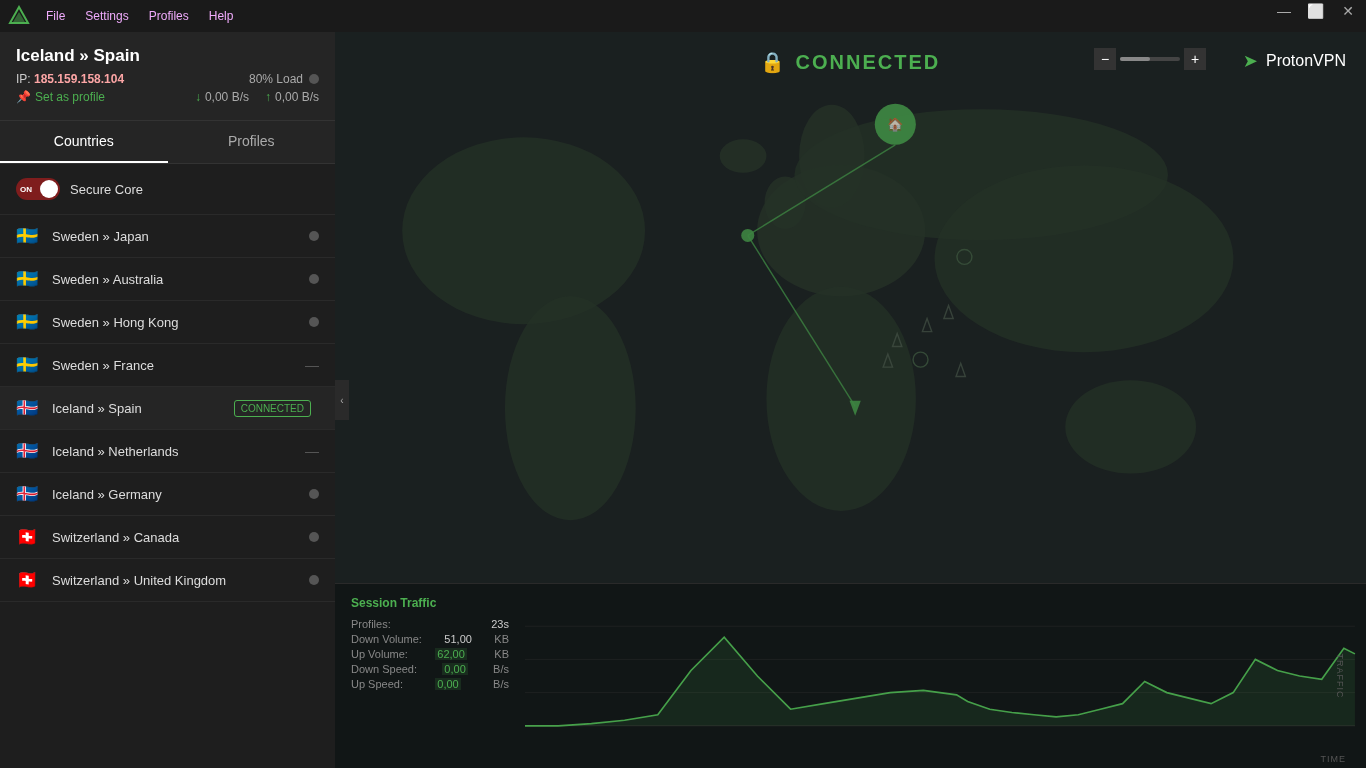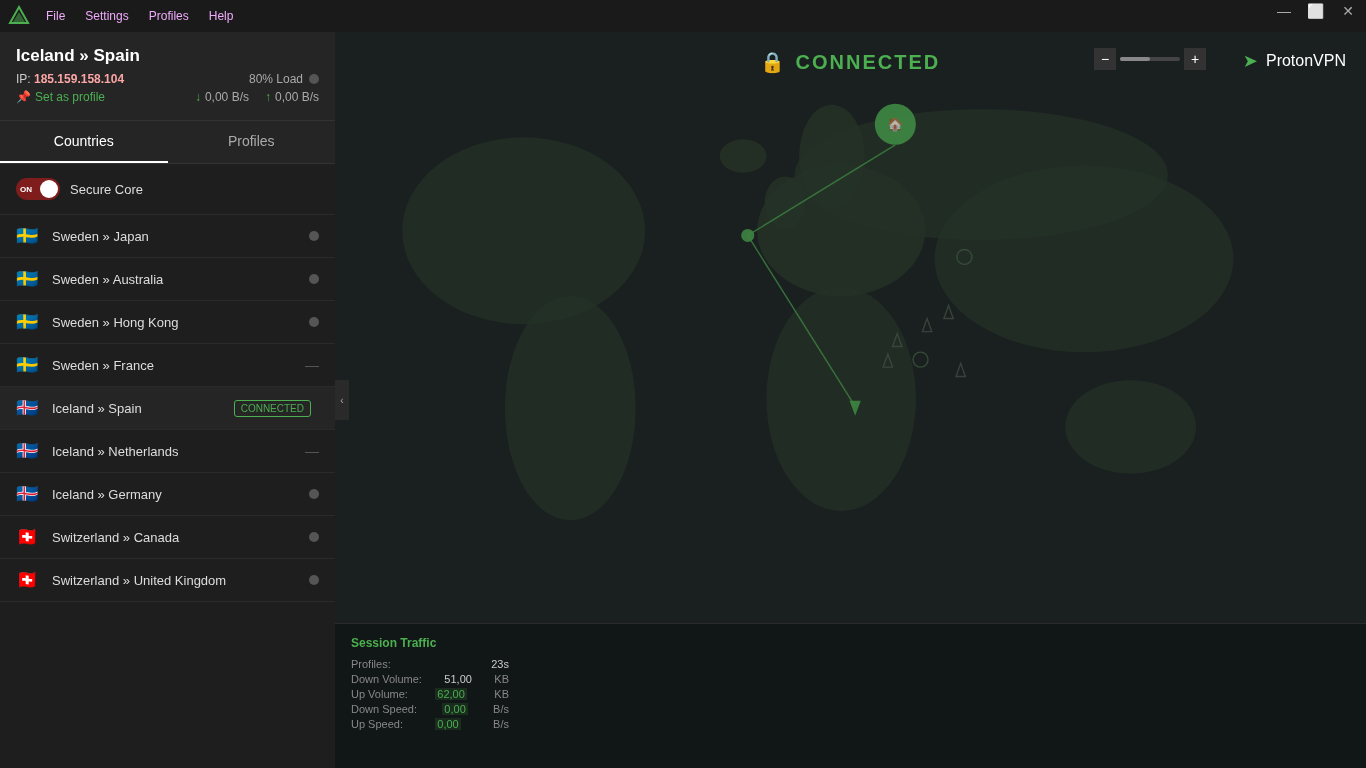--- a/index.html
+++ b/index.html
@@ -344,21 +344,21 @@
       font-size: 10px;
       z-index: 10;
     }
 
     
     .traffic-panel {
       position: absolute;
       bottom: 0;
       left: 0;
       right: 0;
-      height: 145px;
+      height: 185px;
       background: rgba(18, 22, 22, 0.97);
       border-top: 1px solid #2a2a2a;
       display: flex;
     }
     .traffic-stats {
       width: 190px;
       padding: 12px 16px;
       flex-shrink: 0;
     }
     .traffic-title {
@@ -626,16 +626,31 @@
           <span class="stat-label">Down Speed:</span>
           <span class="stat-value highlight">0,00</span>
           <span class="stat-unit">B/s</span>
         </div>
         <div class="stat-row">
           <span class="stat-label">Up Speed:</span>
           <span class="stat-value highlight">0,00</span>
           <span class="stat-unit">B/s</span>
         </div>
       </div>
+      <div class="traffic-graph">
+        <svg viewBox="0 0 760 130" style="width:100%;height:100%;">
+
+          <line x1="0" y1="110" x2="750" y2="110" stroke="#2a2a2a" stroke-width="1"></line>
+          <line x1="0" y1="80" x2="750" y2="80" stroke="#2a2a2a" stroke-width="0.5"></line>
+          <line x1="0" y1="50" x2="750" y2="50" stroke="#2a2a2a" stroke-width="0.5"></line>
+          <line x1="0" y1="20" x2="750" y2="20" stroke="#2a2a2a" stroke-width="0.5"></line>
+
+          <polyline points="0,110 30,110 60,108 90,105 120,100 150,60 180,30 210,65 240,95 270,90 300,85 330,80 360,78 390,82 400,88 420,95 440,98 460,100 480,102 500,100 520,95 540,90 560,70 580,80 600,85 620,90 640,80 660,50 680,60 700,65 720,68 740,40 750,45" fill="none" stroke="#4caf50" stroke-width="1.5" opacity="0.9"></polyline>
+
+          <polyline points="0,110 30,110 60,108 90,105 120,100 150,60 180,30 210,65 240,95 270,90 300,85 330,80 360,78 390,82 400,88 420,95 440,98 460,100 480,102 500,100 520,95 540,90 560,70 580,80 600,85 620,90 640,80 660,50 680,60 700,65 720,68 740,40 750,45 750,110 0,110" fill="#4caf50" opacity="0.12"></polyline>
+        </svg>
+        <span class="traffic-label-right">TRAFFIC</span>
+        <span class="traffic-label-bottom">TIME</span>
+      </div>
     </div>
 
   </div>
 </div>
 
 </body></html>

